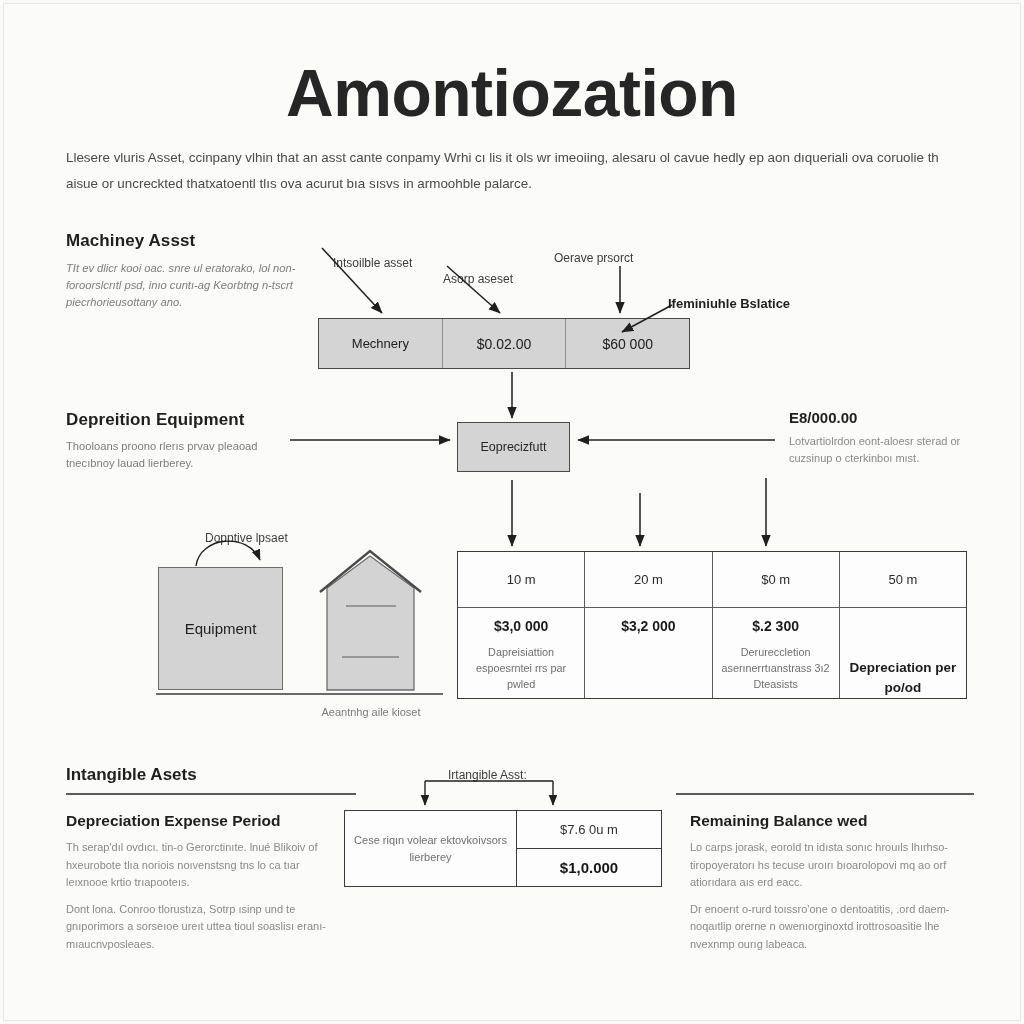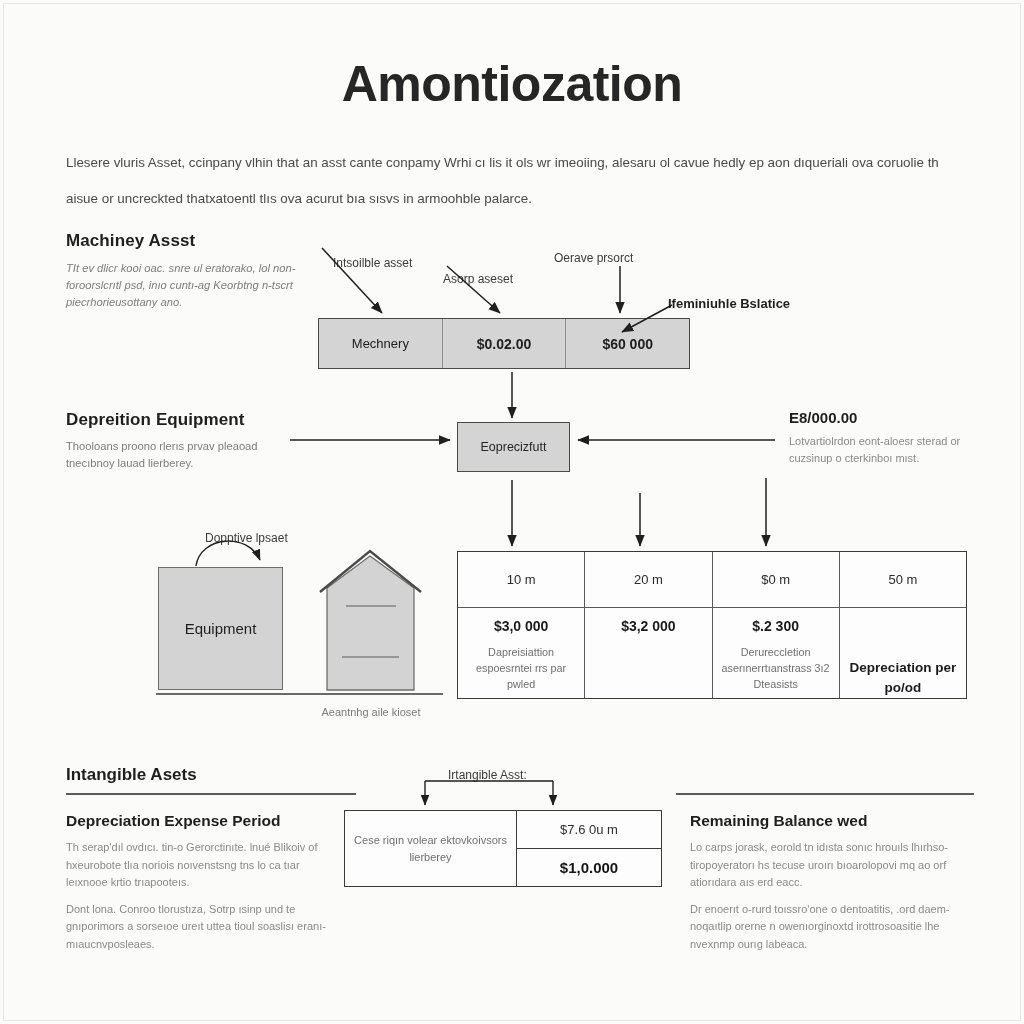--- a/index.html
+++ b/index.html
@@ -26,34 +26,34 @@
     box-sizing: border-box;
     pointer-events: none;
   }
 
   
   .title {
     position: absolute;
     left: 0; right: 0;
     top: 55px;
     text-align: center;
-    font-size: 50px;
+    font-size: 66px;
     font-weight: bold;
     letter-spacing: -0.5px;
     color: #262626;
   }
 
   
   .intro {
     position: absolute;
     left: 66px;
     top: 145px;
     width: 895px;
     font-size: 13.4px;
-    line-height: 36px;
+    line-height: 26px;
     color: #4a4a4a;
   }
 
   
   .sec-head {
     font-size: 17px;
     font-weight: bold;
     color: #1f1f1f;
     letter-spacing: 0.1px;
   }
@@ -100,21 +100,21 @@
     flex: 1 1 0;
     display: flex;
     align-items: center;
     justify-content: center;
     font-size: 13px;
     color: #202020;
     border-right: 1.2px solid #8f8f8f;
     box-sizing: border-box;
   }
   .mach-table .cell:last-child { border-right: none; }
-  .mach-table .cell.val { font-weight: bold; font-size: 14px; }
+  .mach-table .cell.val { font-weight: normal; font-size: 14px; }
 
   
   .dep-box {
     position: absolute;
     left: 457px; top: 422px;
     width: 113px; height: 50px;
     background: #d4d4d4;
     border: 1.4px solid #4a4a4a;
     box-sizing: border-box;
     display: flex;

